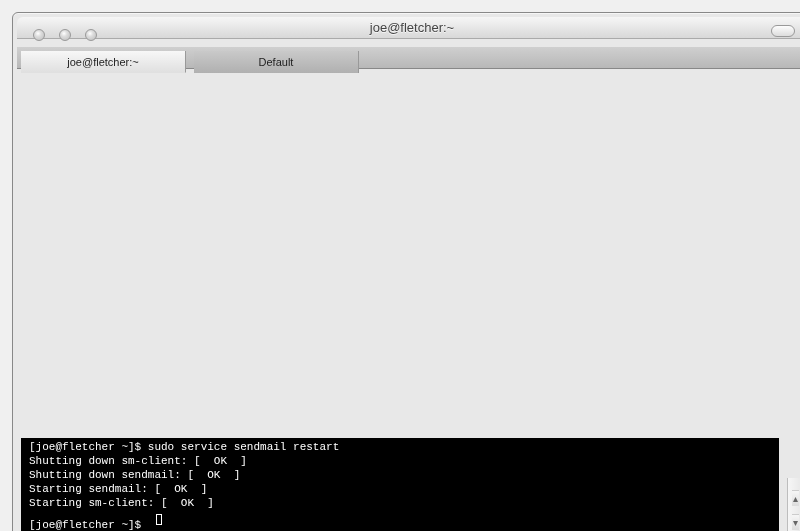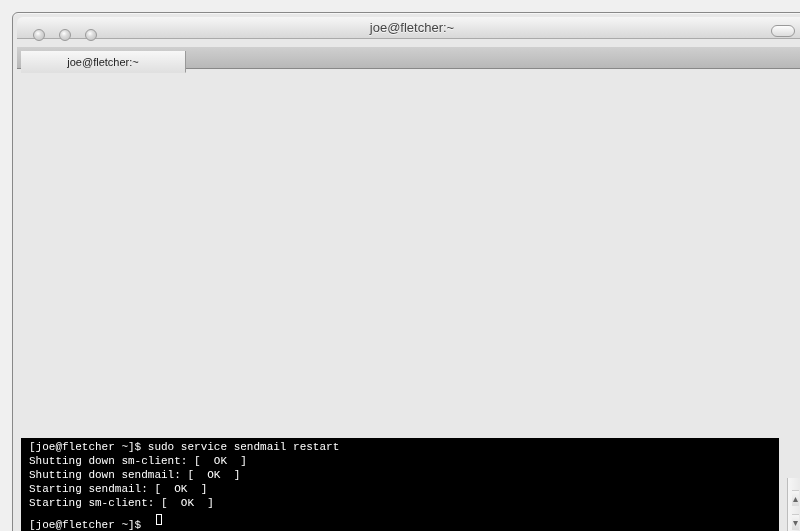--- a/index.html
+++ b/index.html
@@ -151,20 +151,23 @@
       <div class="tl"></div>
     </div>
     <div class="window-title">joe@fletcher:~</div>
     <div class="toggle-pill"></div>
   </div>
 
   <div class="tabbar">
     <div class="tab active">
       <span>joe@fletcher:~</span>
     </div>
+    <div class="tab">
+      <span>Default</span>
+    </div>
   </div>
 
   <div class="content-wrap">
     <div class="terminal"><span>[joe@fletcher ~]$ sudo service sendmail restart</span>
 <span>Shutting down sm-client: [  OK  ]</span>
 <span>Shutting down sendmail: [  OK  ]</span>
 <span>Starting sendmail: [  OK  ]</span>
 <span>Starting sm-client: [  OK  ]</span>
 <span>[joe@fletcher ~]$ </span><span class="cursor"></span></div>
 

